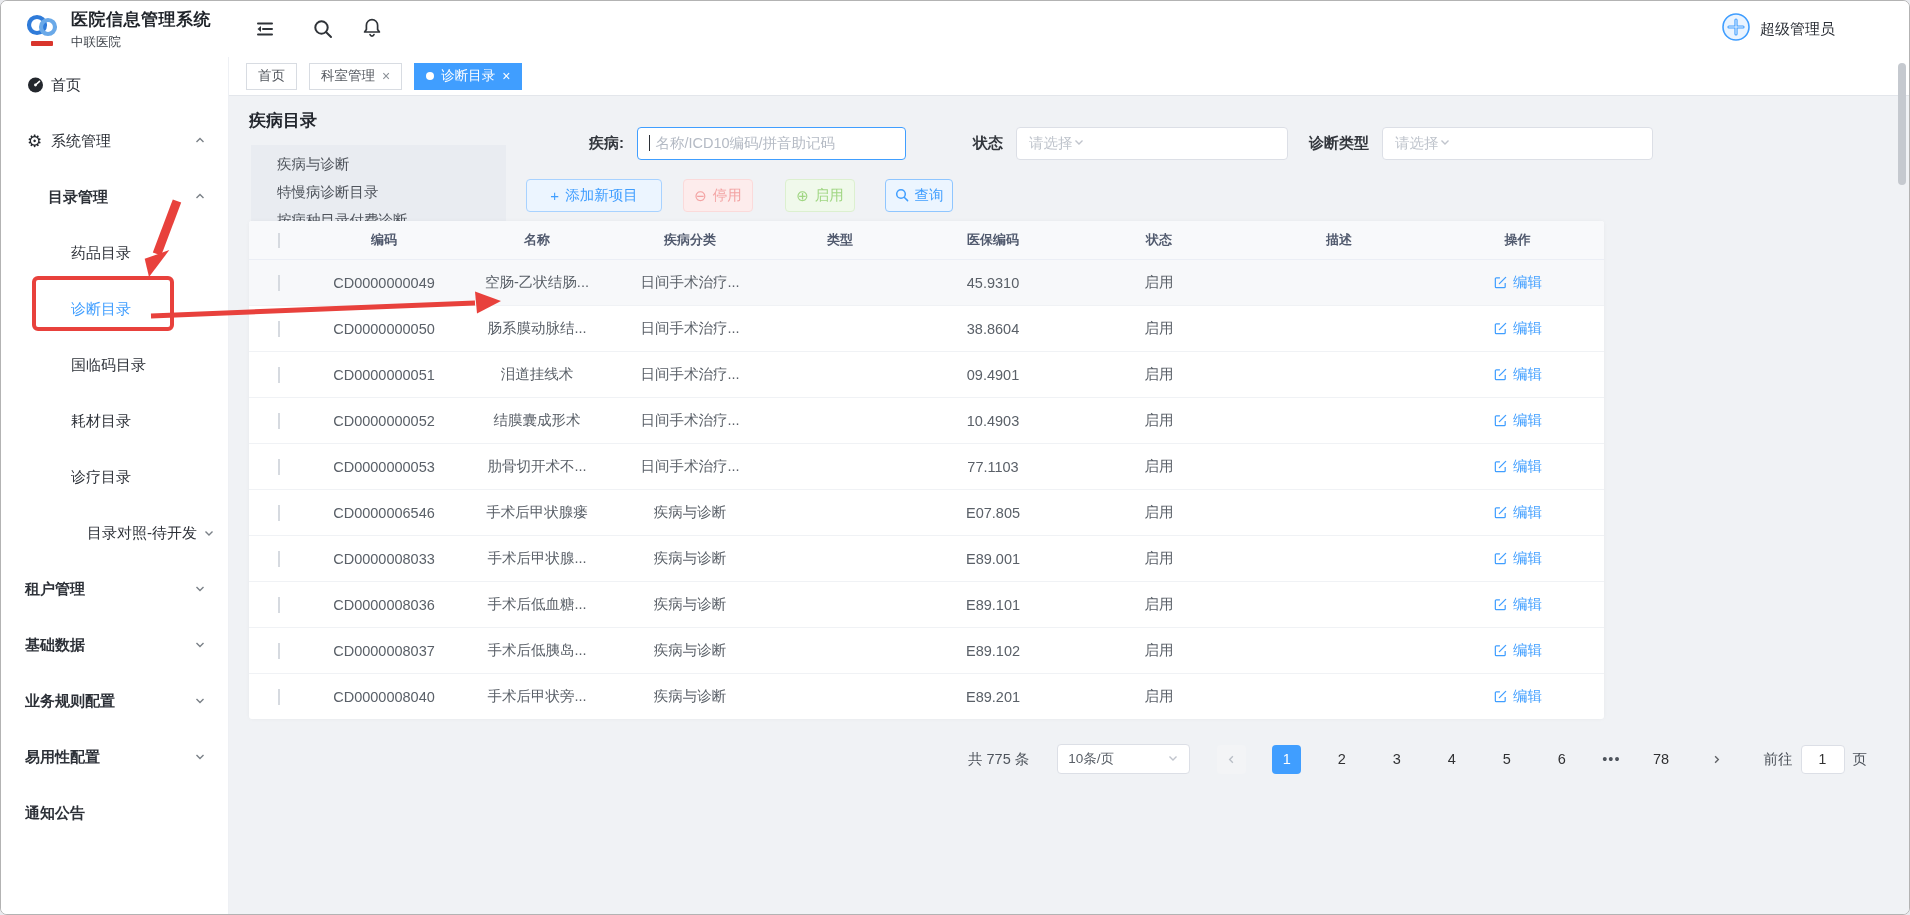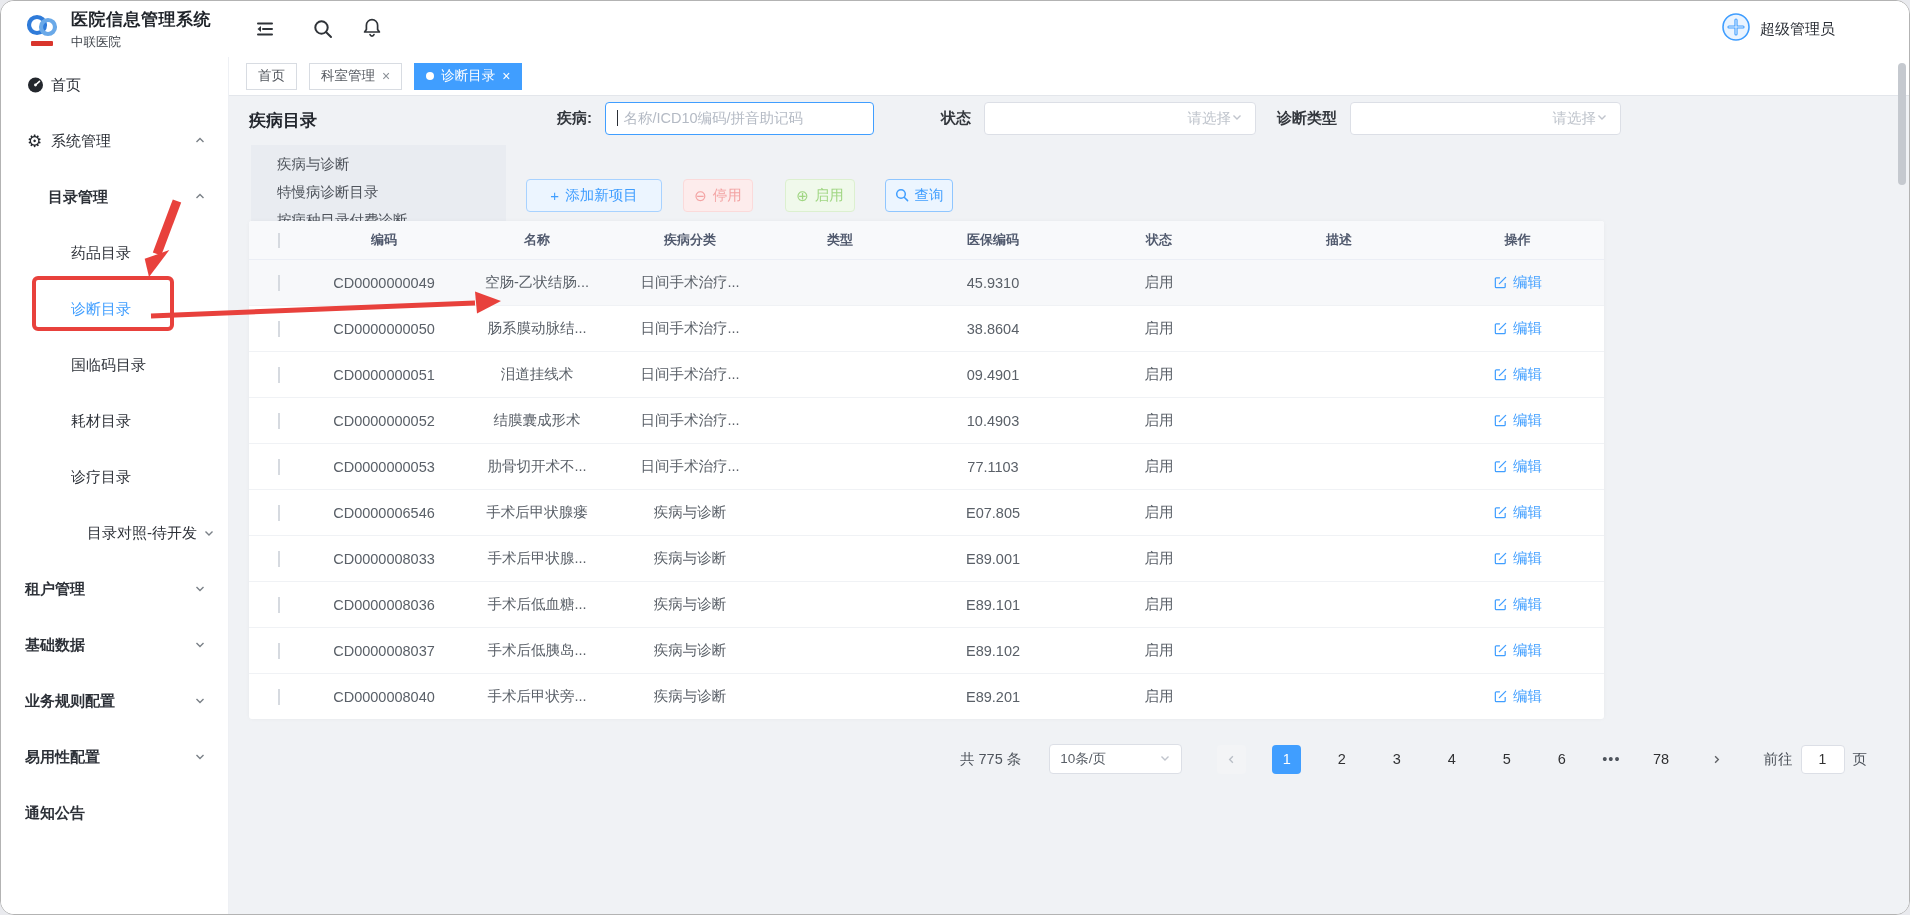--- a/index.html
+++ b/index.html
@@ -1,17 +1,17 @@
 <!DOCTYPE html>
 <html><head>
 <meta charset="utf-8">
 <style>
   html,body{margin:0;padding:0;background:#e9eaee;}
   .window{position:relative;width:1908px;height:913px;background:#fff;border:1px solid #b3b3b3;
-    border-radius:14px;overflow:hidden;font-family:"Liberation Sans","DejaVu Sans",sans-serif;
+    border-radius:7px;overflow:hidden;font-family:"Liberation Sans","DejaVu Sans",sans-serif;
     -webkit-font-smoothing:antialiased;color:#303133;}
   
   .header{position:absolute;top:0;left:0;right:0;height:56px;background:#fff;z-index:6;}
   .logo-box{position:absolute;left:20px;top:7px;display:flex;align-items:flex-start;}
   .logo-glyph{width:42px;height:42px;display:flex;flex-direction:column;align-items:center;justify-content:center;}
   .brand{margin-left:8px;}
   .brand .t{font-size:17px;font-weight:700;color:#1f2329;letter-spacing:.5px;}
   .brand .s{font-size:12.5px;color:#3a3f46;margin-top:3px;}
   .hdr-icon{position:absolute;top:17px;width:22px;height:22px;color:#2f3338;cursor:pointer;}
   .user-box{position:absolute;right:74px;top:0;height:56px;display:flex;align-items:center;gap:9px;cursor:pointer;}
@@ -36,29 +36,29 @@
   .tab .x{font-size:14px;line-height:1;color:#8a8f96;}
   .tab.active{background:#409eff;border-color:#409eff;color:#fff;}
   .tab.active .x{color:#fff;}
   .tab .dot{width:8px;height:8px;border-radius:50%;background:#fff;display:inline-block;}
   
   .content{position:absolute;left:227px;right:0;top:94px;bottom:0;background:#f0f2f5;padding-left:8px;}
   .panel-title{position:absolute;left:21px;top:14px;font-size:17px;font-weight:700;color:#23272e;}
   .cat-list{position:absolute;left:23px;top:50px;width:255px;height:236px;background:#e9ecf1;padding:5px 0;box-sizing:border-box;}
   .cat-item{height:28px;line-height:28px;padding-left:26px;font-size:14.5px;color:#4f545c;cursor:pointer;}
   
-  .fgroup{position:absolute;top:6px;display:flex;align-items:center;height:34px;}
+  .fgroup{position:absolute;top:31px;display:flex;align-items:center;height:34px;margin-left:32px;}
   .flabel{font-size:15px;font-weight:700;color:#33373d;margin-right:13px;white-space:nowrap;}
   .tinput{width:269px;height:33px;box-sizing:border-box;border:1px solid #409eff;border-radius:4px;background:#fff;
     display:flex;align-items:center;padding:0 11px;}
   .caret{width:1.5px;height:16px;background:#2b2f36;margin-right:3px;}
   .tinput input{border:none;outline:none;width:100%;font-size:14.5px;color:#4d7c0f;font-family:inherit;background:transparent;}
   .tinput input::placeholder{color:#b4bac4;}
   .fselect{width:272px;height:33px;box-sizing:border-box;border:1px solid #dcdfe6;border-radius:4px;background:#fff;
-    display:flex;align-items:center;justify-content:flex-end;padding:0 12px;cursor:pointer;}
+    display:flex;align-items:center;justify-content:flex-start;padding:0 12px;cursor:pointer;}
   .fselect .ph{font-size:14.5px;color:#bfc4cc;}
   .fselect .chev{color:#c0c4cc;}
   
   .btn{position:absolute;top:84px;height:33px;border-radius:4px;display:flex;align-items:center;justify-content:center;
     gap:6px;font-size:14.5px;box-sizing:border-box;cursor:pointer;border:1px solid transparent;}
   .btn .sym{font-size:15px;line-height:1;}
   .btn-add{left:0;width:136px;background:#ecf5ff;border-color:#a8d2ff;color:#409eff;}
   .btn-stop{left:157px;width:70px;background:#fdecec;border-color:#fbdada;color:#f3a3a3;cursor:not-allowed;}
   .btn-enable{left:259px;width:70px;background:#f0f9eb;border-color:#dcf0cf;color:#a0d683;cursor:not-allowed;}
   .btn-query{left:359px;width:68px;background:#ecf5ff;border-color:#8fc6ff;color:#409eff;}
@@ -70,21 +70,21 @@
   .thead .cell{font-weight:700;color:#515a6e;font-size:13px;}
   .cell{text-align:center;font-size:14.5px;color:#5a6068;overflow:hidden;white-space:nowrap;}
   .drow{height:45px;border-bottom:1px solid #f0f2f5;}
   .drow.shade{background:#f7f8fa;}
   .cbx{width:16px;height:16px;border:1px solid #d6dae0;border-radius:3px;background:#fff;margin:0 auto;cursor:pointer;}
   .edit-link{display:inline-flex;align-items:center;gap:5px;color:#409eff;cursor:pointer;font-size:14.5px;}
   
   .pager{position:absolute;top:648px;right:42px;height:32px;display:flex;align-items:center;gap:20px;font-size:14.5px;color:#4e545c;}
   .pg-total{margin-right:8px;}
   .pg-size{width:133px;height:30px;border:1px solid #dcdfe6;border-radius:4px;background:#fff;display:flex;align-items:center;
-    justify-content:space-between;padding:0 10px;box-sizing:border-box;color:#5a6068;font-size:13.5px;cursor:pointer;margin-right:12px;}
+    justify-content:space-between;padding:0 10px;box-sizing:border-box;color:#5a6068;font-size:13.5px;cursor:pointer;margin-right:4px;}
   .pg-btn{min-width:29px;height:29px;display:flex;align-items:center;justify-content:center;border-radius:4px;cursor:pointer;
     color:#303133;font-size:14.5px;margin:0 3px;}
   .pg-prev{background:#f3f4f6;color:#b9bec6;}
   .pg-btn.on{background:#409eff;color:#fff;}
   .pg-ellipsis{letter-spacing:1px;color:#4e545c;margin:0 3px;}
   .pg-goto{display:flex;align-items:center;gap:8px;margin-left:10px;}
   .pg-input{width:44px;height:29px;border:1px solid #dcdfe6;border-radius:4px;text-align:center;font-size:14px;color:#333;
     outline:none;font-family:inherit;box-sizing:border-box;}
   
   .overlay{position:absolute;inset:0;pointer-events:none;z-index:9;}

